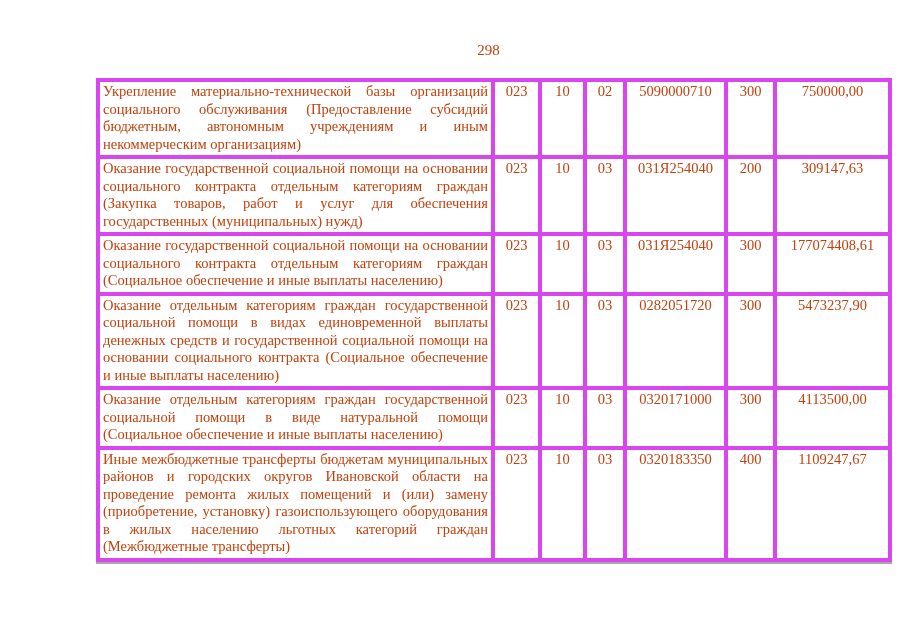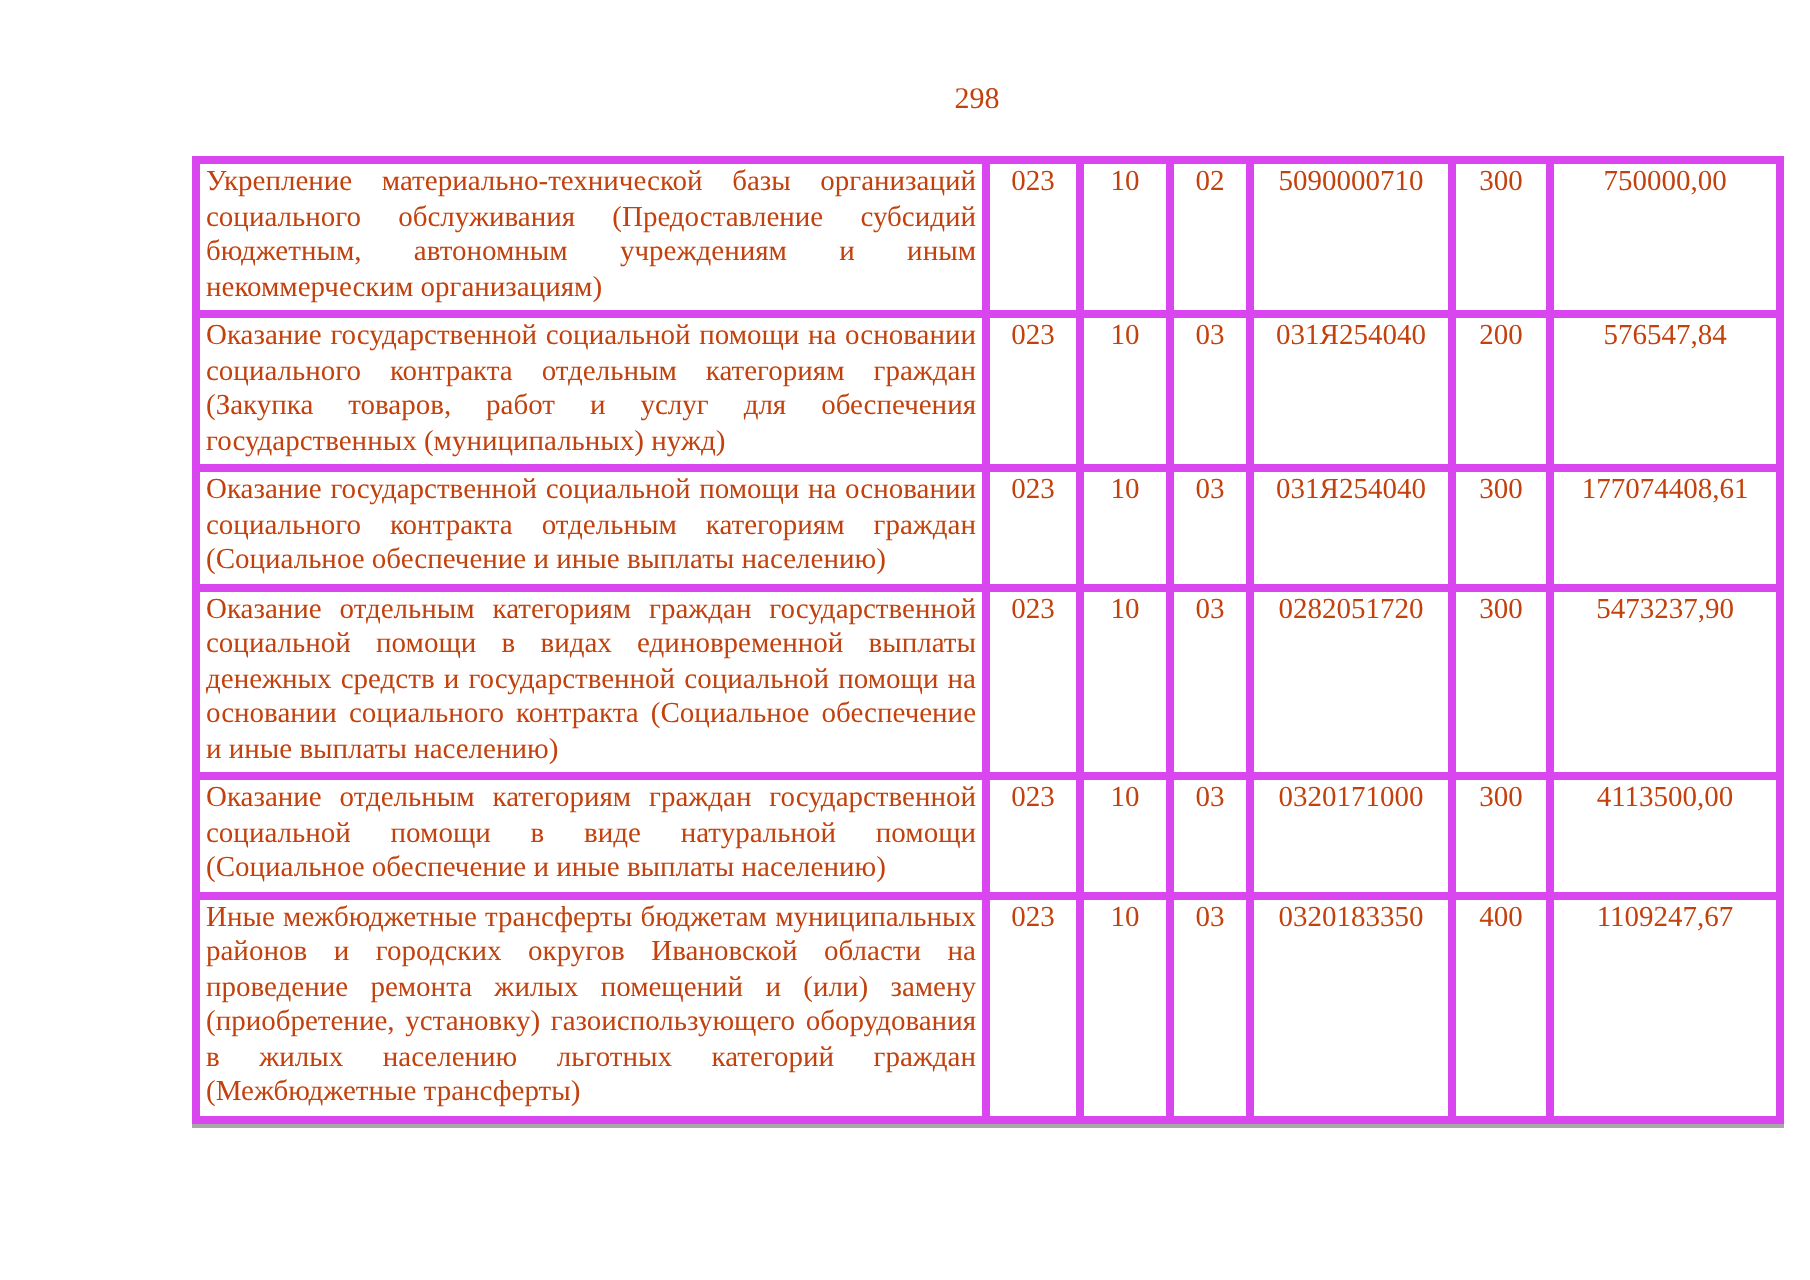--- a/index.html
+++ b/index.html
@@ -89,21 +89,21 @@
       <td class="c-amount">750000,00</td>
     </tr>
 
     <tr>
       <td class="c-name">Оказание государственной социальной помощи на основании социального контракта отдельным категориям граждан (Закупка товаров, работ и услуг для обеспечения государственных (муниципальных) нужд)</td>
       <td class="c-num">023</td>
       <td class="c-num">10</td>
       <td class="c-num">03</td>
       <td class="c-num">031Я254040</td>
       <td class="c-num">200</td>
-      <td class="c-amount">576547,84</td>
+      <td class="c-amount">309147,63</td>
     </tr>
 
     <tr>
       <td class="c-name">Оказание государственной социальной помощи на основании социального контракта отдельным категориям граждан (Социальное обеспечение и иные выплаты населению)</td>
       <td class="c-num">023</td>
       <td class="c-num">10</td>
       <td class="c-num">03</td>
       <td class="c-num">031Я254040</td>
       <td class="c-num">300</td>
       <td class="c-amount">177074408,61</td>

